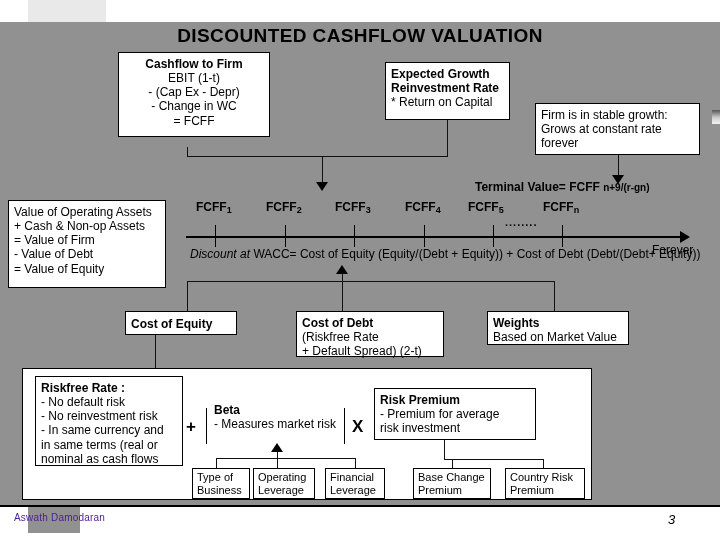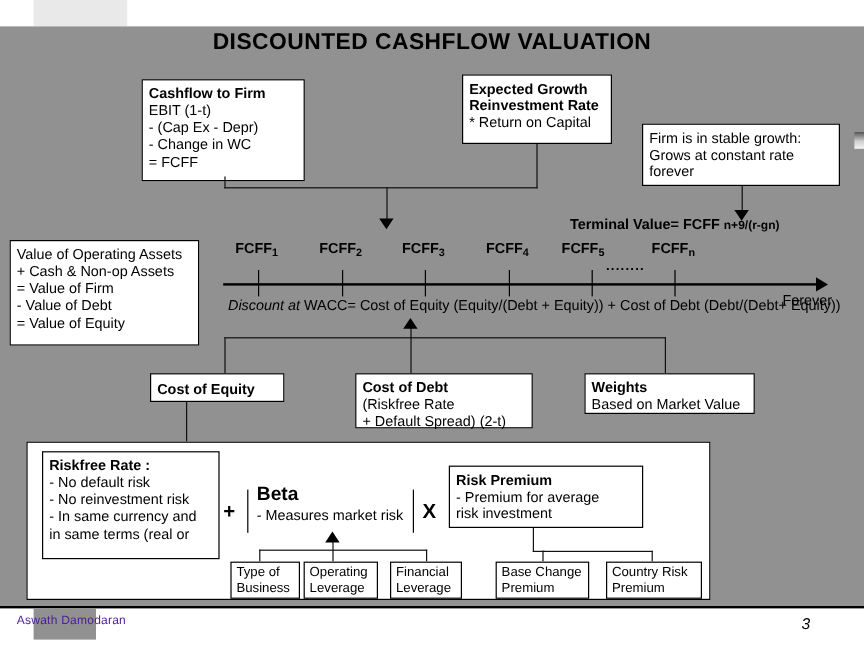--- a/index.html
+++ b/index.html
@@ -59,21 +59,21 @@
 <body>
 
 <div id="slide">
 
   <div class="topbar-tab"></div>
   <div class="gray-canvas"></div>
   <div class="edge-notch"></div>
 
   <div class="title">DISCOUNTED CASHFLOW VALUATION</div>
 
-  <div class="box" style="left:118px;top:66px;width:136px;height:85px;">
+  <div class="box" style="left:118px;top:52px;width:152px;height:85px;text-align:center;">
     <span class="hd">Cashflow to Firm</span>
     <span class="ln">EBIT (1-t)</span>
     <span class="ln">- (Cap Ex - Depr)</span>
     <span class="ln">- Change in WC</span>
     <span class="ln">= FCFF</span>
   </div>
 
   <div class="box" style="left:385px;top:62px;width:125px;height:58px;">
     <span class="hd">Expected Growth</span>
     <span class="hd">Reinvestment Rate</span>
@@ -170,27 +170,28 @@
   <div class="thin-v" style="left:155px;top:335px;height:33px;"></div>
 
   <div class="panel"></div>
 
   <div class="box" style="left:35px;top:376px;width:148px;height:90px;">
     <span class="hd">Riskfree Rate   :</span>
     <span class="ln">- No default risk</span>
     <span class="ln">- No reinvestment risk</span>
     <span class="ln">- In same currency and</span>
     <span class="ln">in same terms (real or</span>
+    <span class="ln">nominal as cash flows</span>
   </div>
 
   <div class="op" style="left:186px;top:417px;">+</div>
   <div class="vdiv" style="left:206px;top:408px;height:36px;"></div>
 
   <div style="position:absolute;left:214px;top:403px;width:130px;color:#000;line-height:1.2;">
-    <span style="font-weight:700;font-size:16px;display:block;">Beta</span>
+    <span style="font-weight:700;font-size:12px;display:block;">Beta</span>
     <span style="font-size:12px;display:block;">- Measures market risk</span>
   </div>
 
   <div class="vdiv" style="left:344px;top:408px;height:36px;"></div>
   <div class="op" style="left:352px;top:417px;">X</div>
 
   <div class="box" style="left:374px;top:388px;width:162px;height:52px;">
     <span class="hd">Risk Premium</span>
     <span class="ln">- Premium for average</span>
     <span class="ln">risk investment</span>

